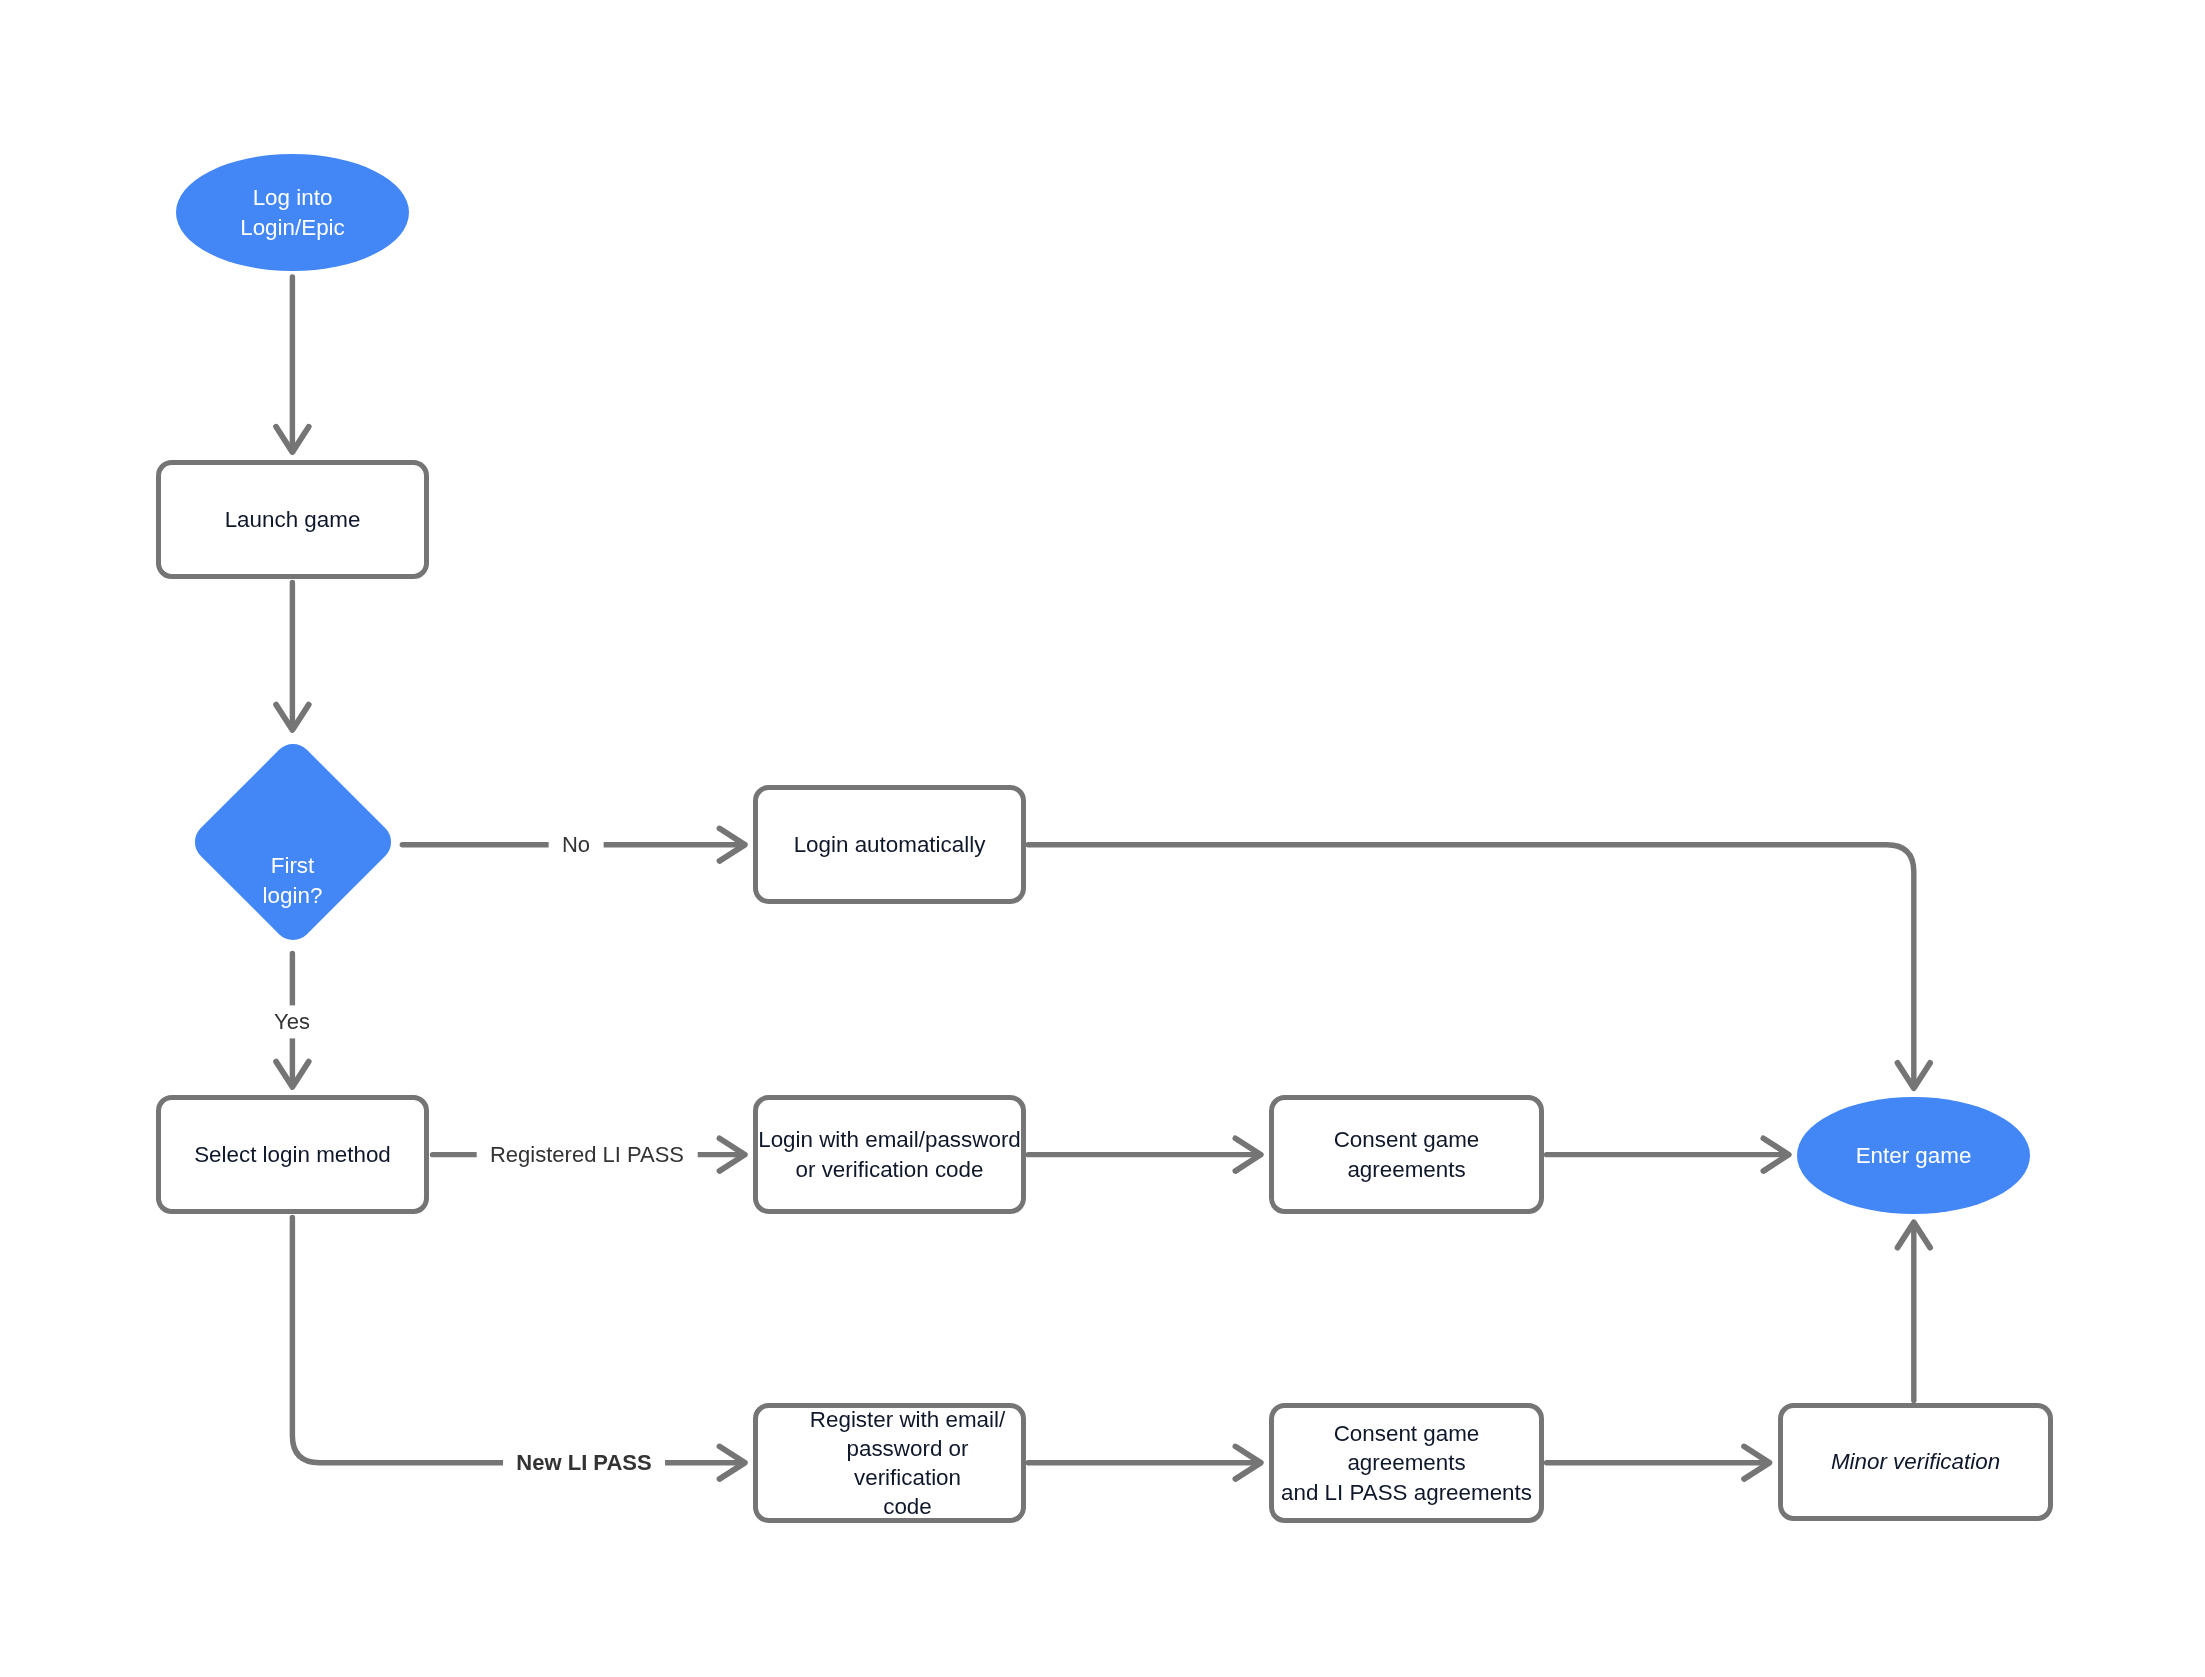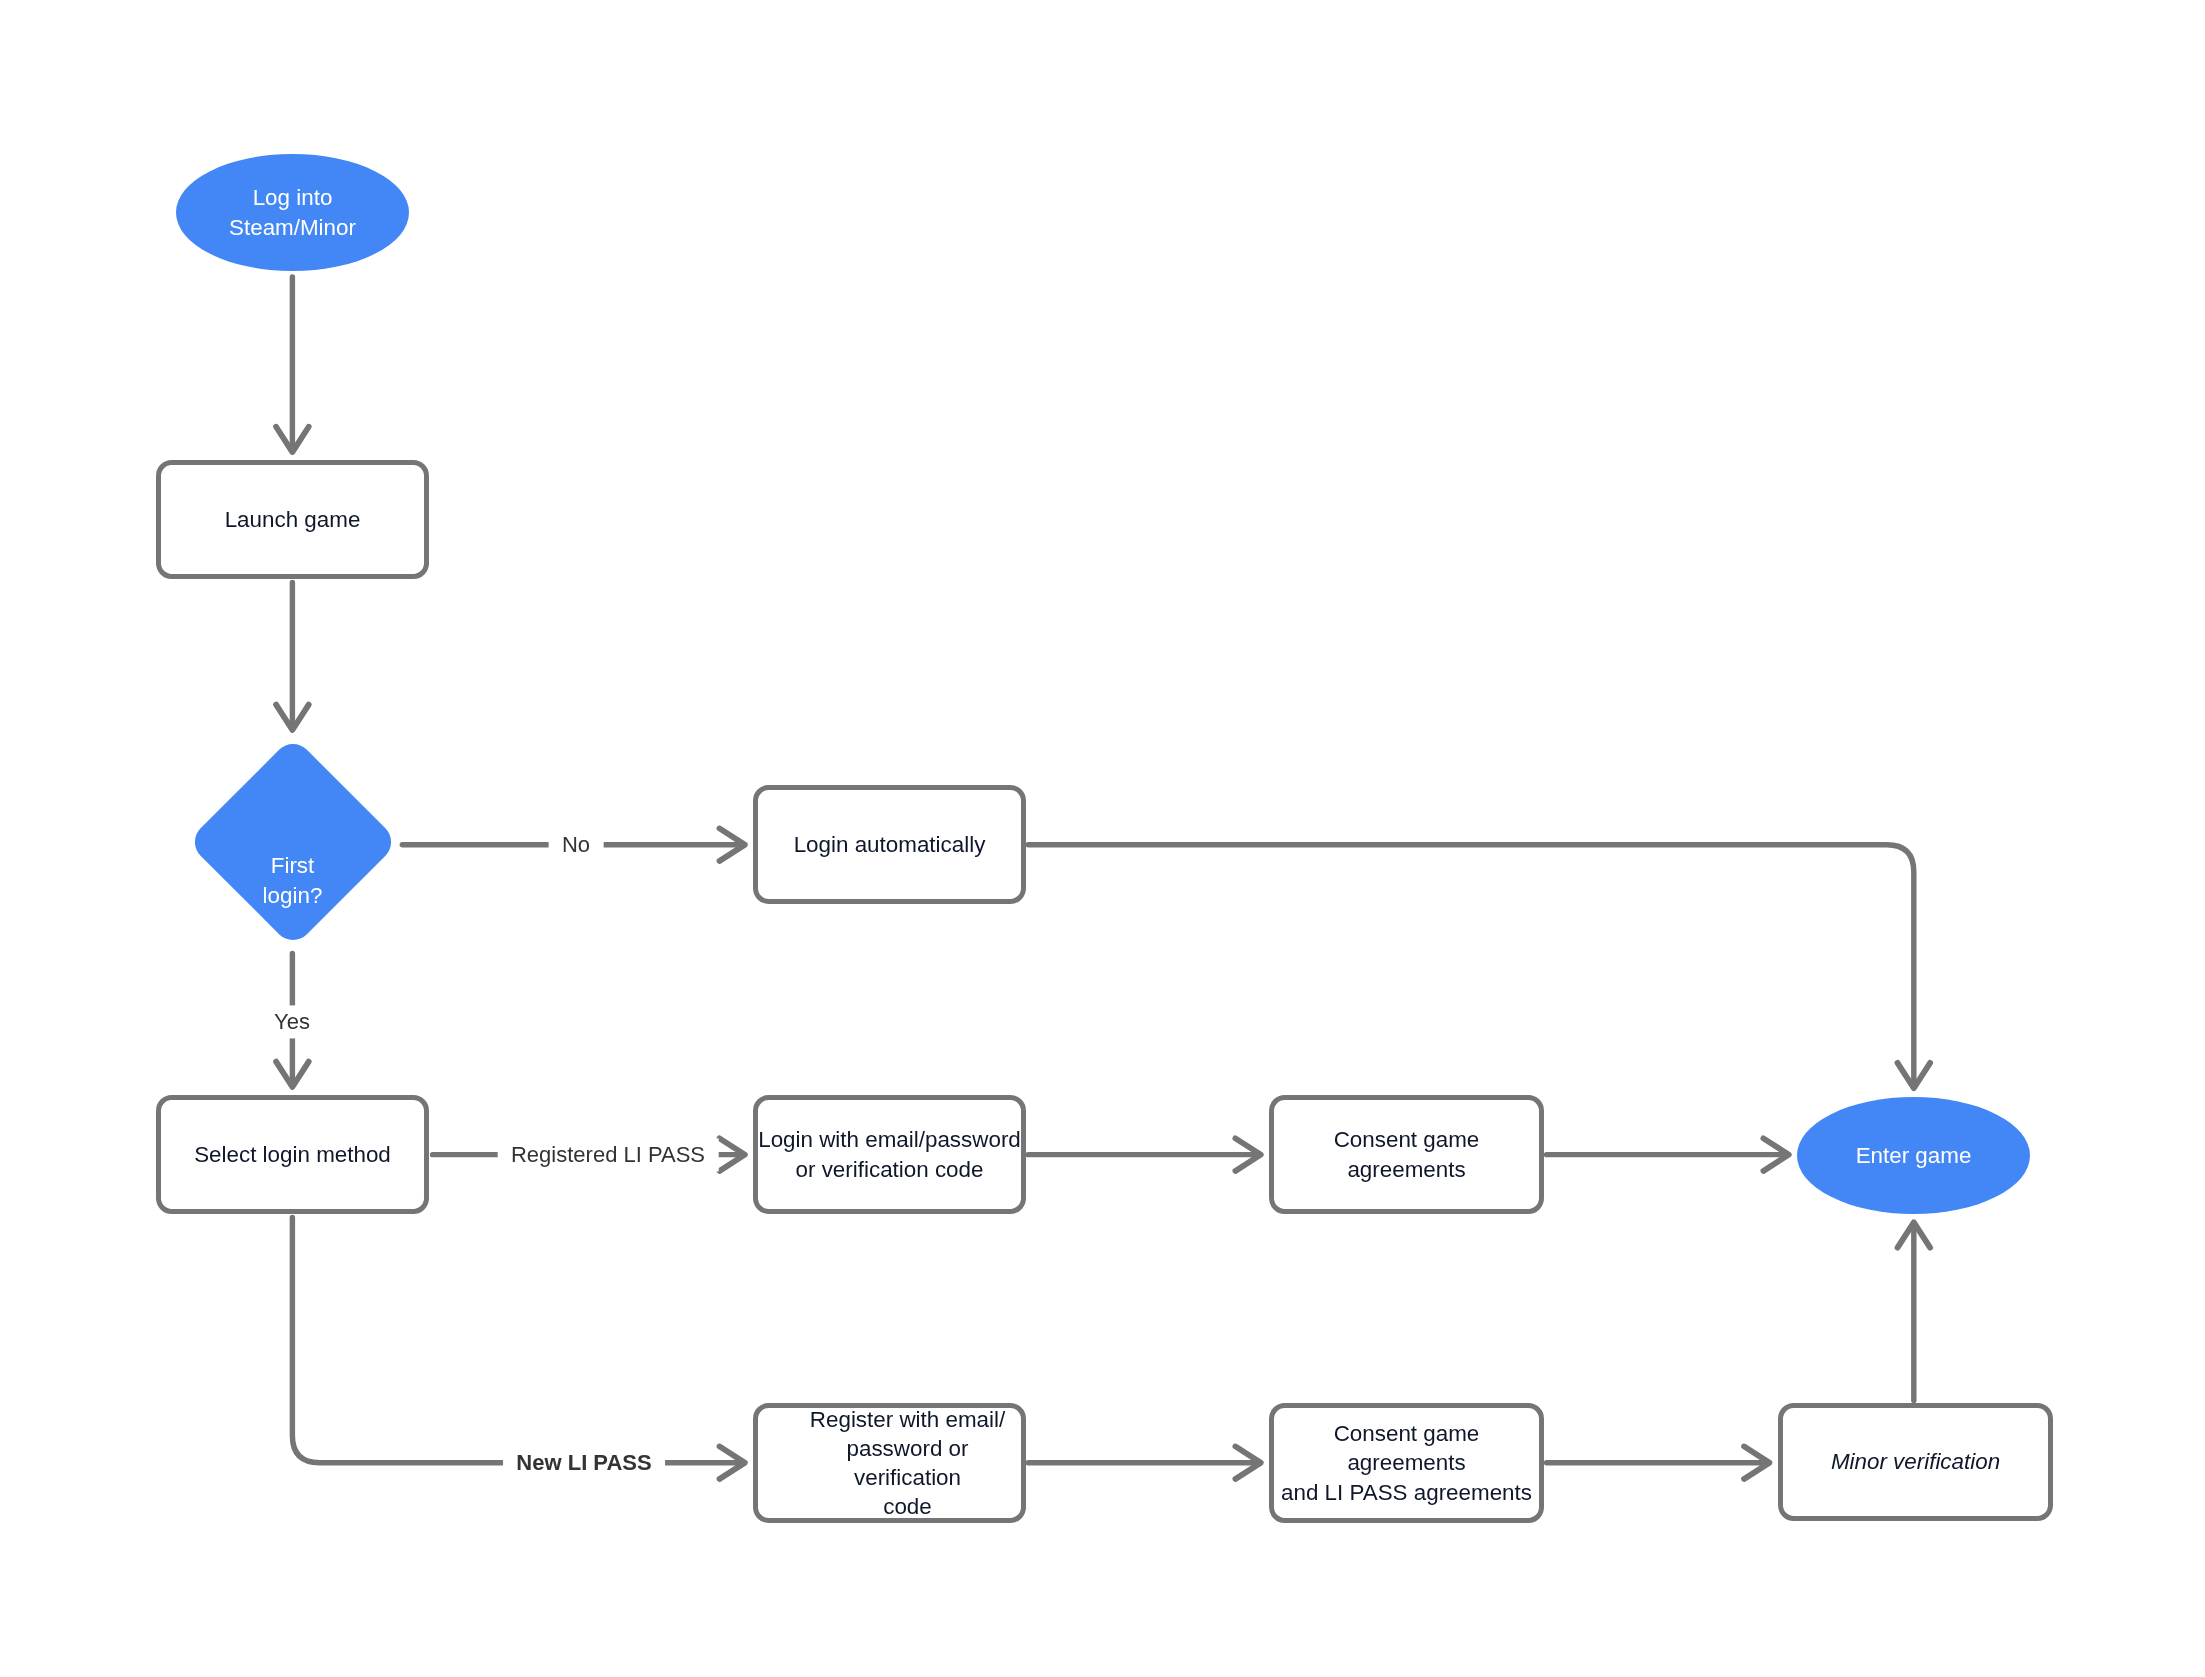--- a/index.html
+++ b/index.html
@@ -72,21 +72,21 @@
     <path class="edge" d="M2560,1911 H2958" marker-end="url(#arrowhead)"></path>
     <path class="edge" d="M1702,1398 H3123 Q3168,1398 3168,1443 V1798" marker-end="url(#arrowhead)"></path>
     <path class="edge" d="M484,2015 V2376 Q484,2421 529,2421 H1230" marker-end="url(#arrowhead)"></path>
     <path class="edge" d="M1702,2421 H2084" marker-end="url(#arrowhead)"></path>
     <path class="edge" d="M2560,2421 H2926" marker-end="url(#arrowhead)"></path>
     <path class="edge" d="M3168,2318 V2026" marker-end="url(#arrowhead)"></path>
   </svg>
 
   <div class="node ellipse" style="left:176px;top:154px;width:233px;height:117px;">
     <span>Log into</span>
-    <span>Steam/Minor</span>
+    <span>Login/Epic</span>
   </div>
 
   <div class="node rect" style="left:156px;top:460px;width:273px;height:119px;">
     <span>Launch game</span>
   </div>
 
   <div class="diamond-shape" style="left:218px;top:767px;width:150px;height:150px;"></div>
   <div class="diamond-label" style="left:202px;top:820px;width:181px;height:121px;">
     <span>First</span>
     <span>login?</span>
@@ -123,17 +123,17 @@
     <span>Consent game agreements</span>
     <span>and LI PASS agreements</span>
   </div>
 
   <div class="node rect" style="left:1778px;top:1403px;width:275px;height:118px;font-style:italic;">
     <span>Minor verification</span>
   </div>
 
   <div class="edge-label" style="left:576px;top:845px;">No</div>
   <div class="edge-label" style="left:292px;top:1022px;">Yes</div>
-  <div class="edge-label" style="left:608px;top:1155px;">Registered LI PASS</div>
+  <div class="edge-label" style="left:587px;top:1155px;">Registered LI PASS</div>
   <div class="edge-label" style="left:584px;top:1463px;font-weight:bold;">New LI PASS</div>
 
 </div>
 
 
 </body></html>

